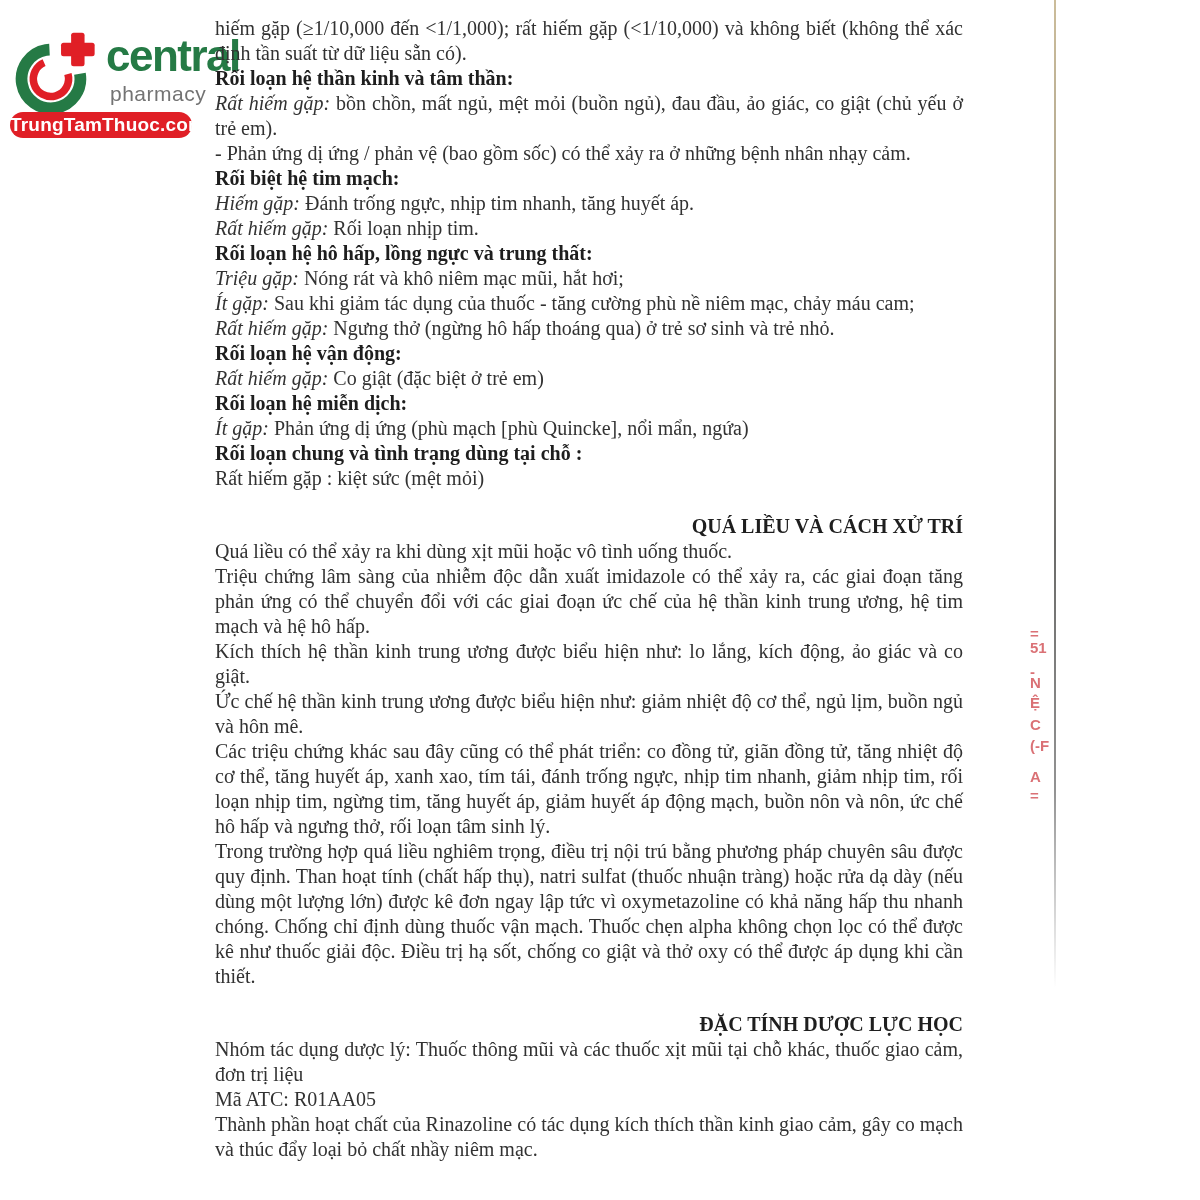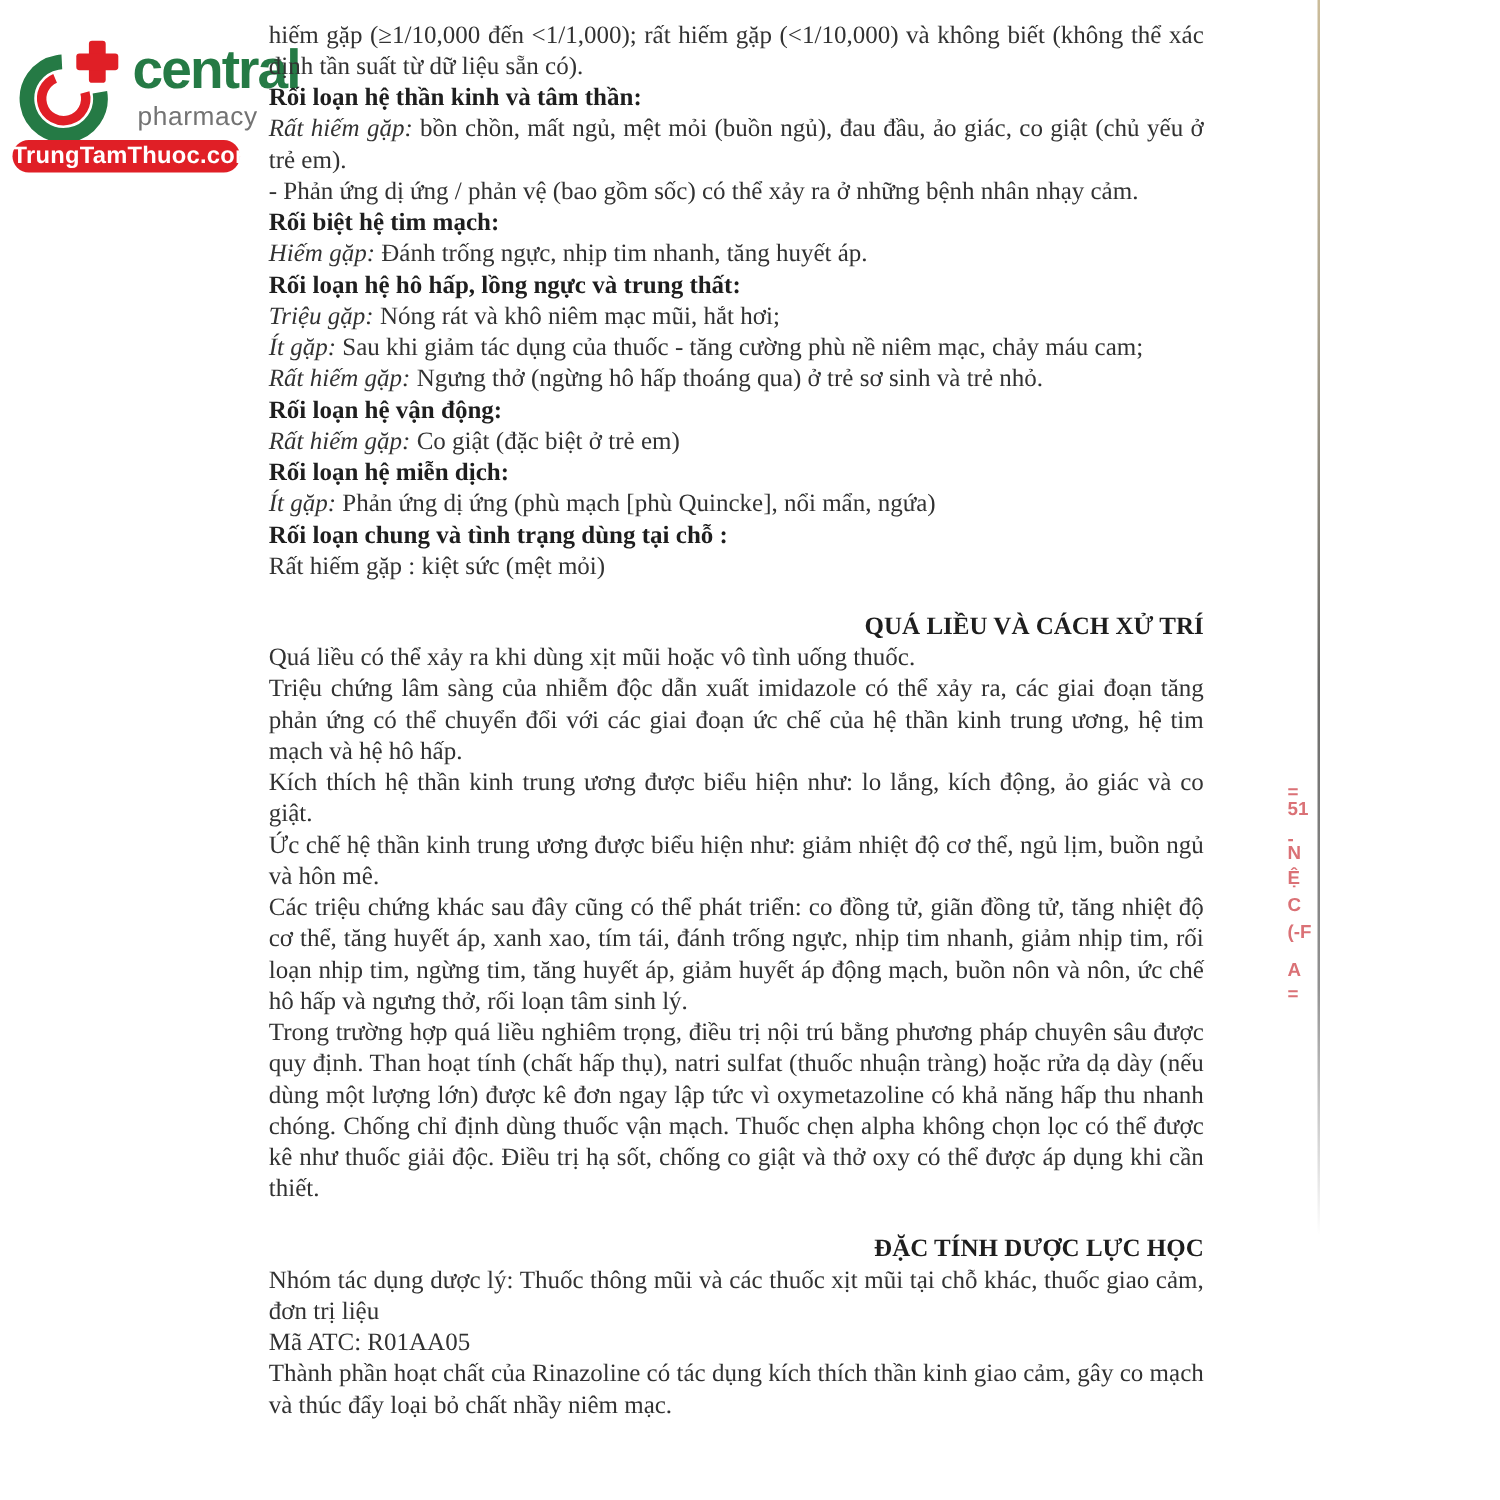--- a/index.html
+++ b/index.html
@@ -78,20 +78,21 @@
     <div class="logo-badge">TrungTamThuoc.com</div>
   </div>
 
   <div class="doc">
       <p class="p">hiếm gặp (≥1/10,000 đến &lt;1/1,000); rất hiếm gặp (&lt;1/10,000) và không biết (không thể xác định tần suất từ dữ liệu sẵn có).</p>
       <p class="h">Rối loạn hệ thần kinh và tâm thần:</p>
       <p class="pi"><i>Rất hiếm gặp:</i> bồn chồn, mất ngủ, mệt mỏi (buồn ngủ), đau đầu, ảo giác, co giật (chủ yếu ở trẻ em).</p>
       <p class="p">- Phản ứng dị ứng / phản vệ (bao gồm sốc) có thể xảy ra ở những bệnh nhân nhạy cảm.</p>
       <p class="h">Rối biệt hệ tim mạch:</p>
       <p class="pi"><i>Hiếm gặp:</i> Đánh trống ngực, nhịp tim nhanh, tăng huyết áp.</p>
+      <p class="pi"><i>Rất hiếm gặp:</i> Rối loạn nhịp tim.</p>
       <p class="h">Rối loạn hệ hô hấp, lồng ngực và trung thất:</p>
       <p class="pi"><i>Triệu gặp:</i> Nóng rát và khô niêm mạc mũi, hắt hơi;</p>
       <p class="pi"><i>Ít gặp:</i> Sau khi giảm tác dụng của thuốc - tăng cường phù nề niêm mạc, chảy máu cam;</p>
       <p class="pi"><i>Rất hiếm gặp:</i> Ngưng thở (ngừng hô hấp thoáng qua) ở trẻ sơ sinh và trẻ nhỏ.</p>
       <p class="h">Rối loạn hệ vận động:</p>
       <p class="pi"><i>Rất hiếm gặp:</i> Co giật (đặc biệt ở trẻ em)</p>
       <p class="h">Rối loạn hệ miễn dịch:</p>
       <p class="pi"><i>Ít gặp:</i> Phản ứng dị ứng (phù mạch [phù Quincke], nổi mẩn, ngứa)</p>
       <p class="h">Rối loạn chung và tình trạng dùng tại chỗ :</p>
       <p class="p">Rất hiếm gặp : kiệt sức (mệt mỏi)</p>

